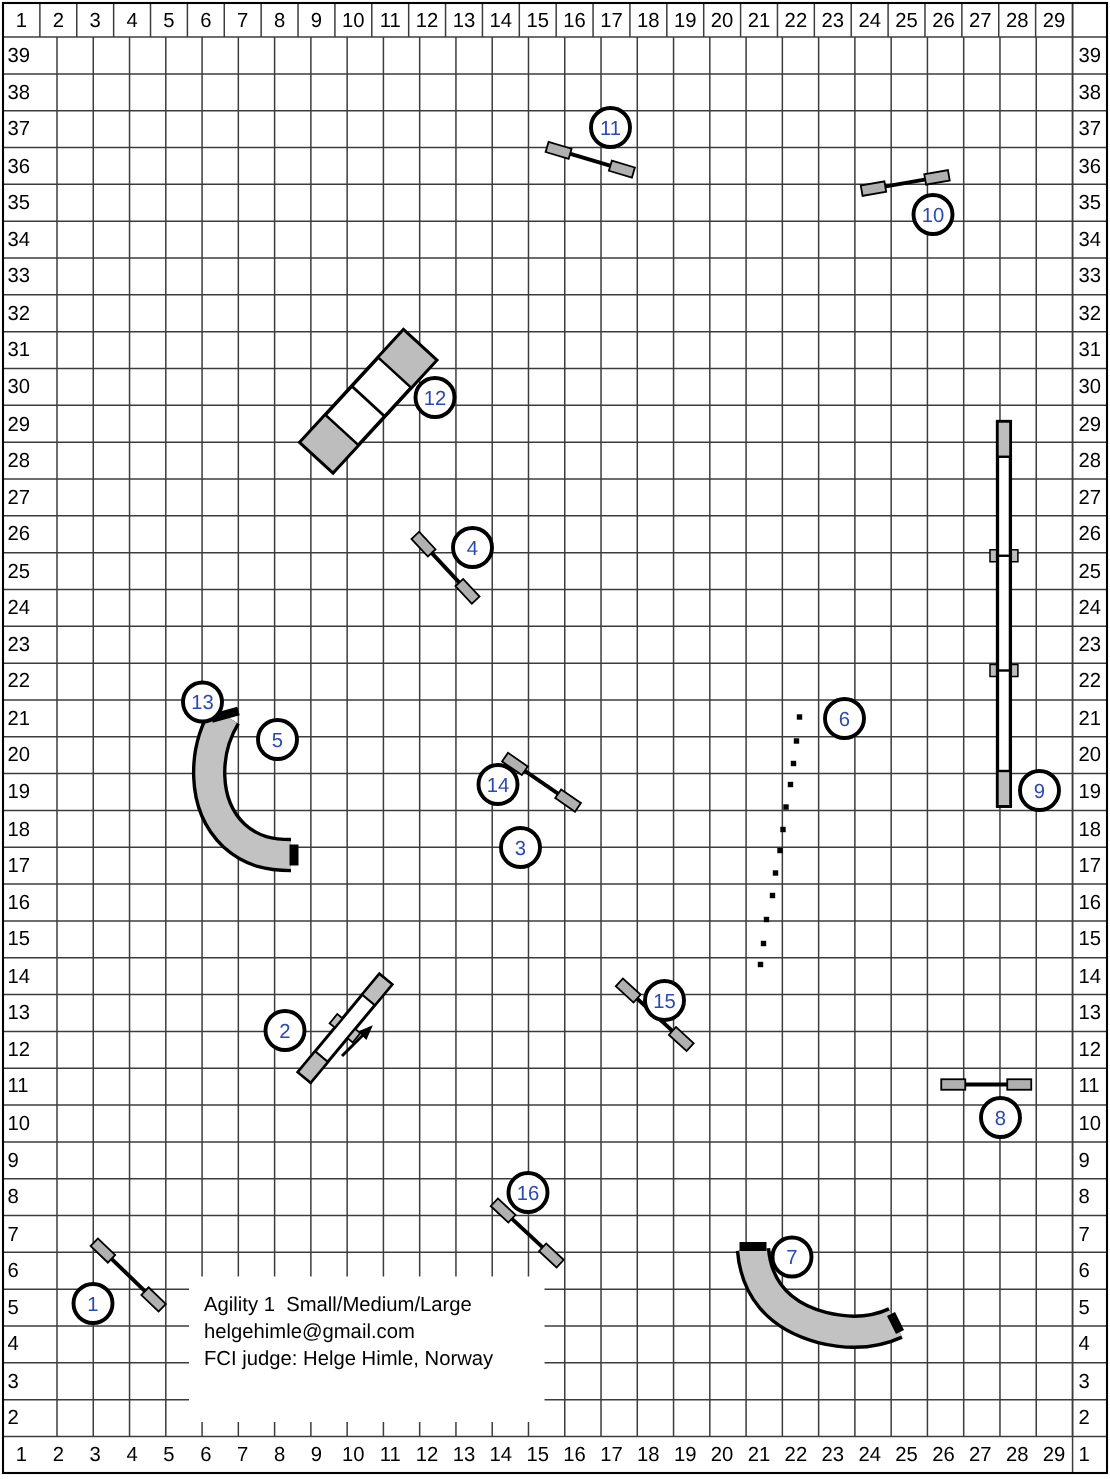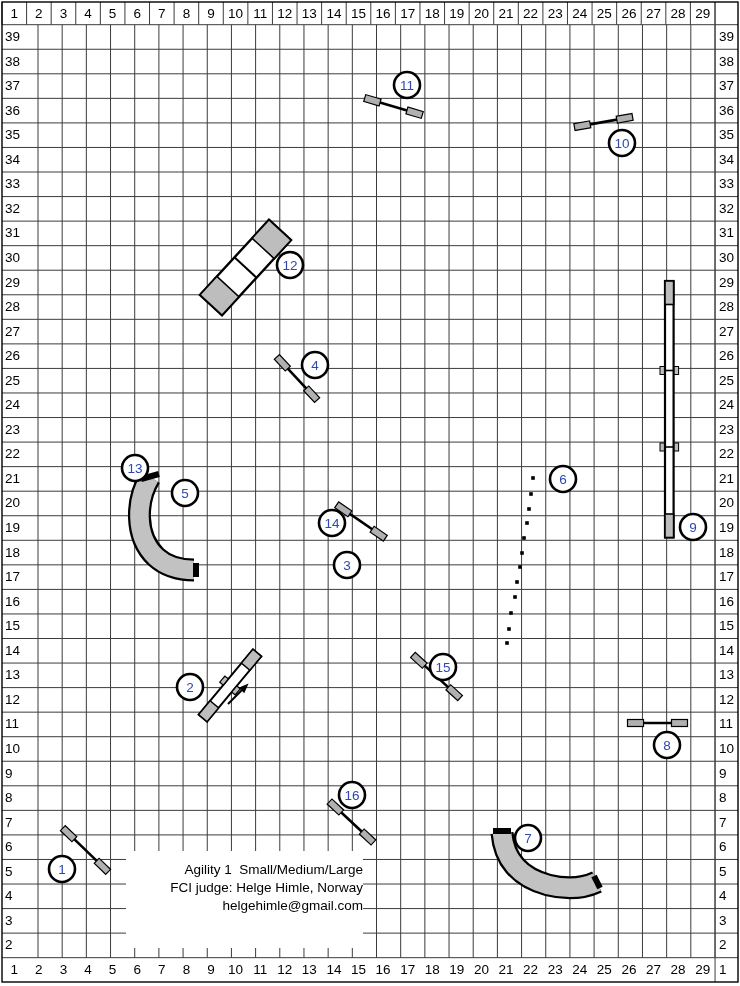--- a/index.html
+++ b/index.html
@@ -3,21 +3,21 @@
 <meta charset="utf-8">
 <style>
   html,body{margin:0;padding:0;background:#fff;}
   body{width:740px;height:986px;overflow:hidden;font-family:"Liberation Sans",sans-serif;}
   .stage{position:relative;width:740px;height:986px;background:#fff;}
   .stage svg{position:absolute;left:0;top:0;}
   .lbl{position:absolute;font-size:13.5px;color:#000;transform:translate(-50%,-50%);white-space:nowrap;line-height:1;}
   .lbl.la{transform:translateY(-50%);}
   .title-block{position:absolute;left:126px;top:851px;width:237px;height:97px;background:#fff;z-index:4;
                padding:10px 0 0 10px;box-sizing:border-box;}
-  .title-block div{font-size:13.5px;color:#000;line-height:18px;white-space:pre;text-align:right;}
+  .title-block div{font-size:13.5px;color:#000;line-height:18px;white-space:pre;}
   #labels span{z-index:3;}
 </style>
 </head>
 <body>
 
 <div class="stage">
   <svg id="map-svg" width="740" height="986" viewBox="0 0 740 986">
       <g stroke="#3c3c3c" stroke-width="1">
         <line x1="38" y1="24.7" x2="38" y2="957.676"></line>
         <line x1="62.1786" y1="24.7" x2="62.1786" y2="957.676"></line>
@@ -411,16 +411,16 @@
       <span class="lbl la" style="left: 719px; top: 822.664px;">7</span>
       <span class="lbl la" style="left: 719px; top: 847.216px;">6</span>
       <span class="lbl la" style="left: 719px; top: 871.768px;">5</span>
       <span class="lbl la" style="left: 719px; top: 896.32px;">4</span>
       <span class="lbl la" style="left: 719px; top: 920.872px;">3</span>
       <span class="lbl la" style="left: 719px; top: 945.424px;">2</span>
       <span class="lbl la" style="left: 719px; top: 969.976px;">1</span>
     </div>
   <div class="title-block">
     <div>Agility 1  Small/Medium/Large</div>
+    <div>helgehimle@gmail.com</div>
     <div>FCI judge: Helge Himle, Norway</div>
-    <div>helgehimle@gmail.com</div>
   </div>
 </div>
 
 </body></html>

